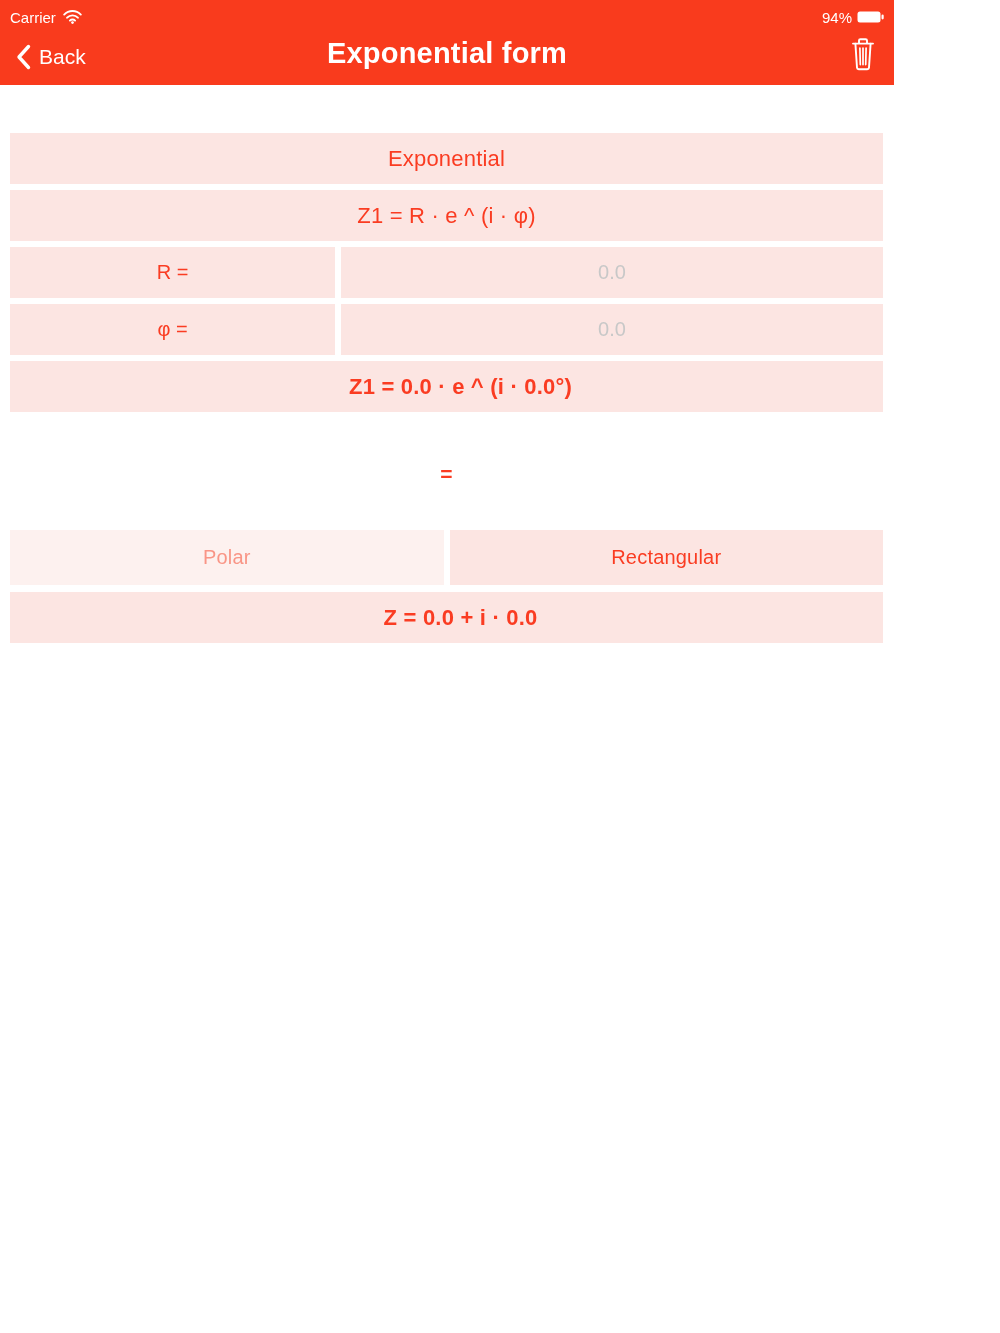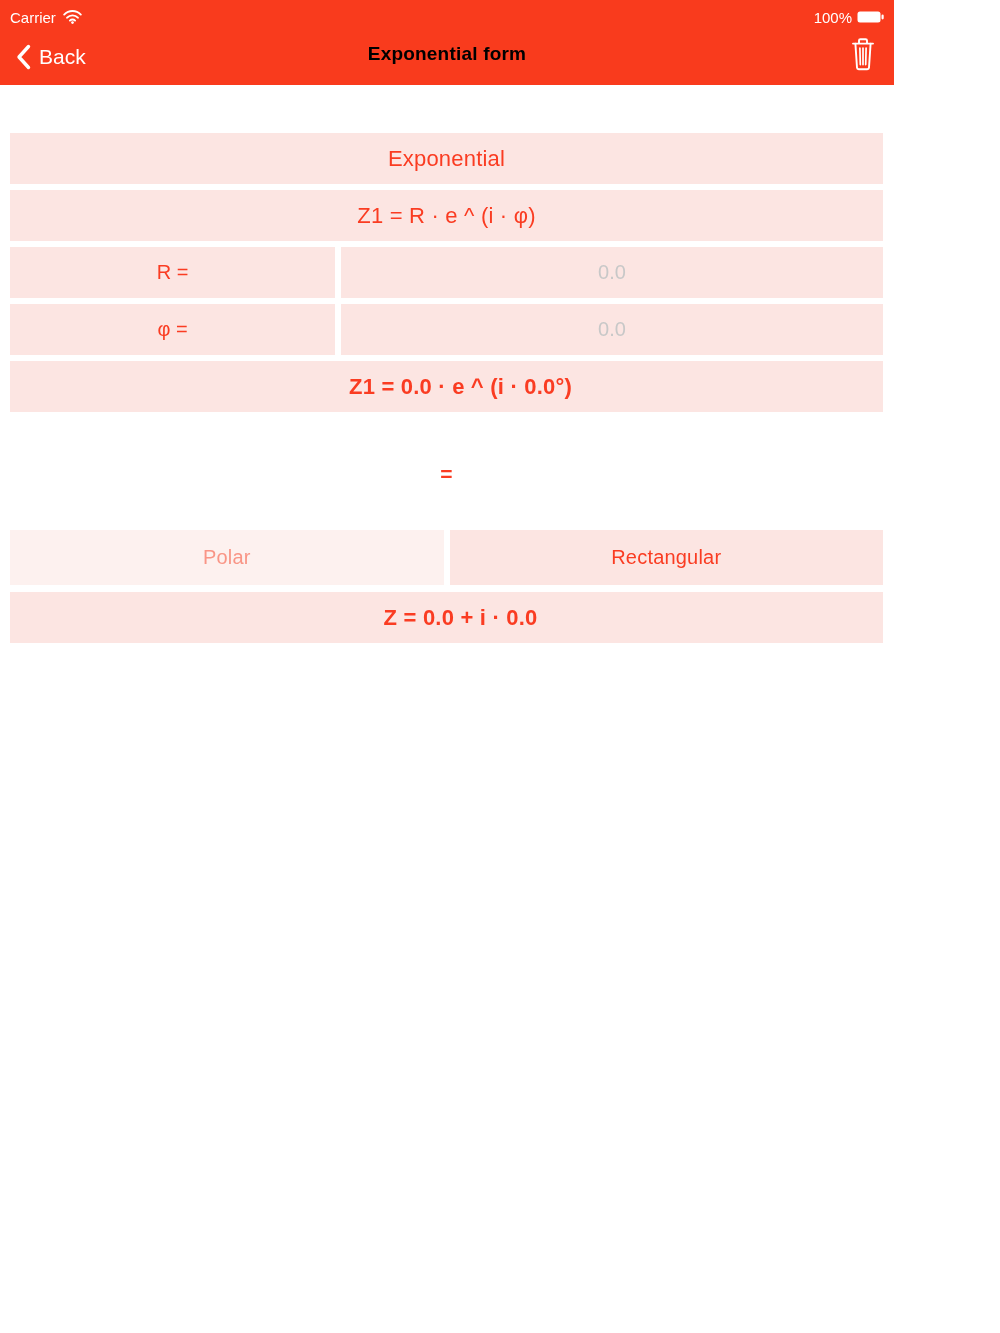--- a/index.html
+++ b/index.html
@@ -17,21 +17,21 @@
     height:28px; display:flex; justify-content:space-between; align-items:center;
     padding:6px 8px 0 10px; color:#ffffff; font-size:15px;
   }
   .status-left { display:flex; align-items:center; gap:7px; }
   .status-right { display:flex; align-items:center; gap:5px; margin-right:2px; }
   .nav-bar { height:57px; display:flex; align-items:center; position:relative; padding:0 16px; }
   .back-button { display:flex; align-items:center; gap:8px; color:#ffffff; font-size:21px; cursor:pointer; z-index:2; }
   .nav-title {
     position:absolute; left:0; right:0; top:0; bottom:6px;
     display:flex; align-items:center; justify-content:center;
-    color:#000000; font-size:19px; font-weight:600; pointer-events:none; letter-spacing:.2px;
+    color:#ffffff; font-size:29px; font-weight:600; pointer-events:none; letter-spacing:.2px;
   }
   .trash-button { margin-left:auto; z-index:2; cursor:pointer; display:flex; align-items:center; padding-bottom:4px; }
 
   
   .content { padding:48px 11px 0 10px; }
   .row {
     background:#fce5e2; height:51px; margin-bottom:6px;
     display:flex; align-items:center; justify-content:center;
     font-size:22px; color:#fa3c22; letter-spacing:.2px;
   }
@@ -76,21 +76,21 @@
         <span>
           <svg class="icon-svg" width="19" height="14" viewBox="0 0 19 14">
             <path d="M1.2 4.6 A 11.5 11.5 0 0 1 17.8 4.6" stroke="#ffffff" stroke-width="1.9" fill="none" stroke-linecap="round"></path>
             <path d="M4.1 7.7 A 7.4 7.4 0 0 1 14.9 7.7" stroke="#ffffff" stroke-width="1.9" fill="none" stroke-linecap="round"></path>
             <path d="M6.9 10.6 A 3.6 3.6 0 0 1 12.1 10.6" stroke="#ffffff" stroke-width="1.9" fill="none" stroke-linecap="round"></path>
             <circle cx="9.5" cy="12.6" r="1.35" fill="#ffffff"></circle>
           </svg>
         </span>
       </div>
       <div class="status-right">
-        <span>100%</span>
+        <span>94%</span>
         <span>
           <svg class="icon-svg" width="27" height="12" viewBox="0 0 27 12">
             <rect x="0.5" y="0.5" width="23" height="11" rx="2.5" fill="#ffffff"></rect>
             <rect x="24.5" y="3.6" width="2.2" height="4.8" rx="1.1" fill="#ffffff"></rect>
           </svg>
         </span>
       </div>
     </div>
 
     <div class="nav-bar">

